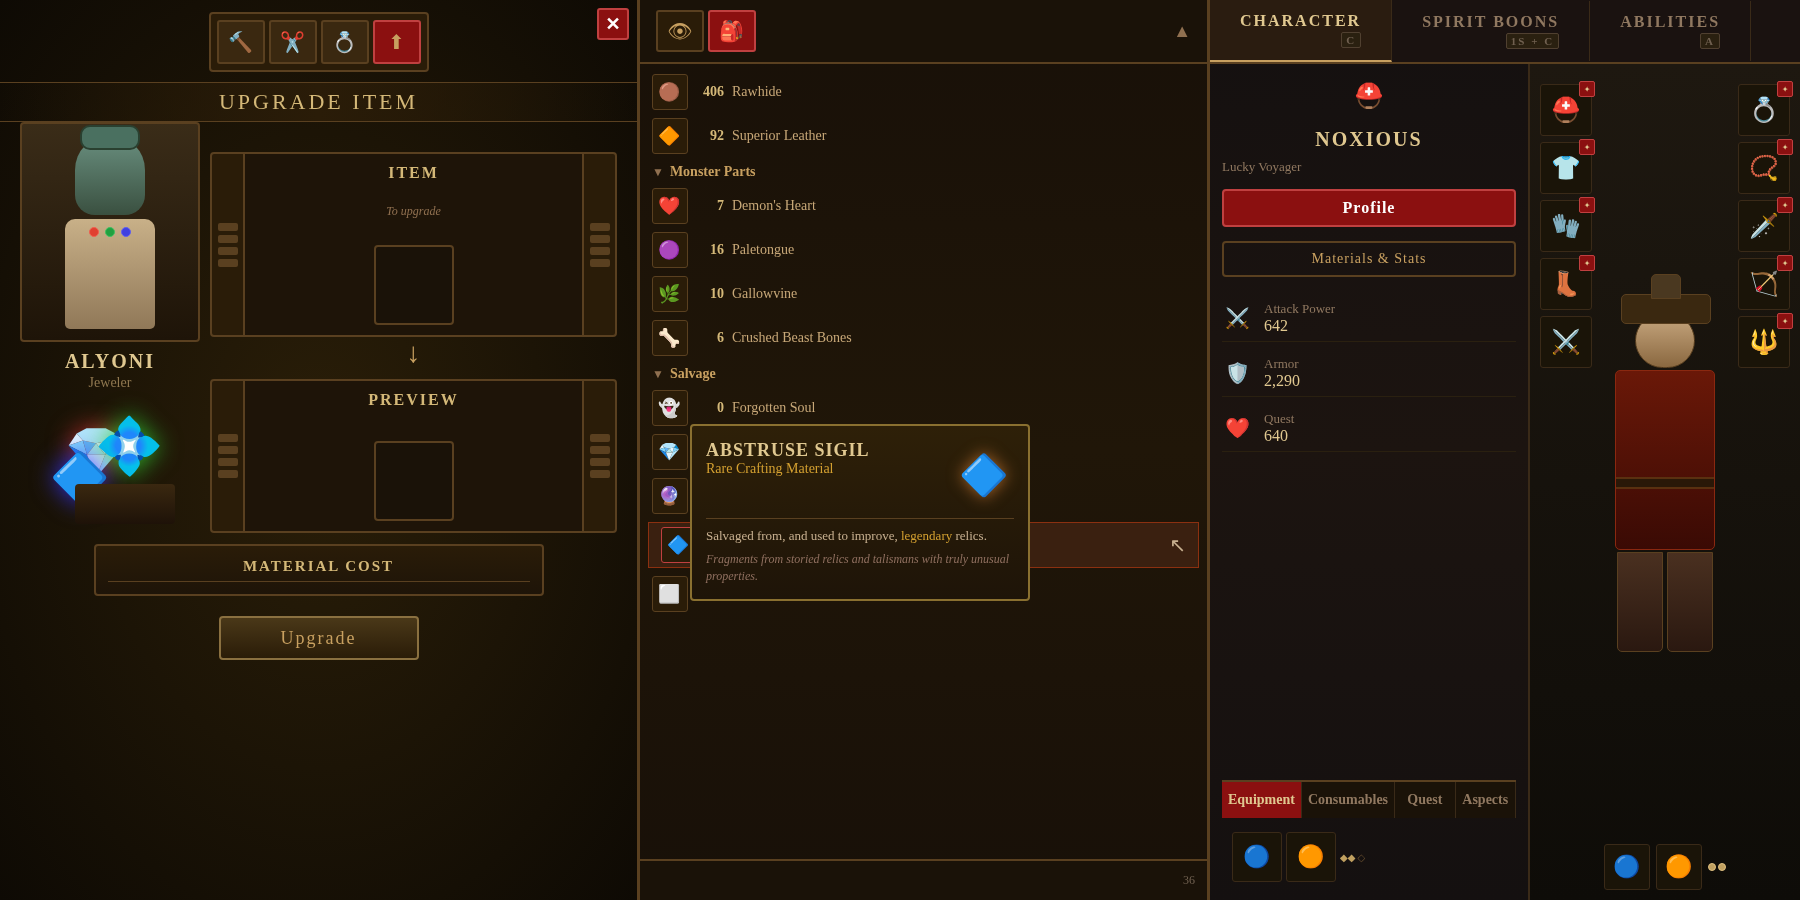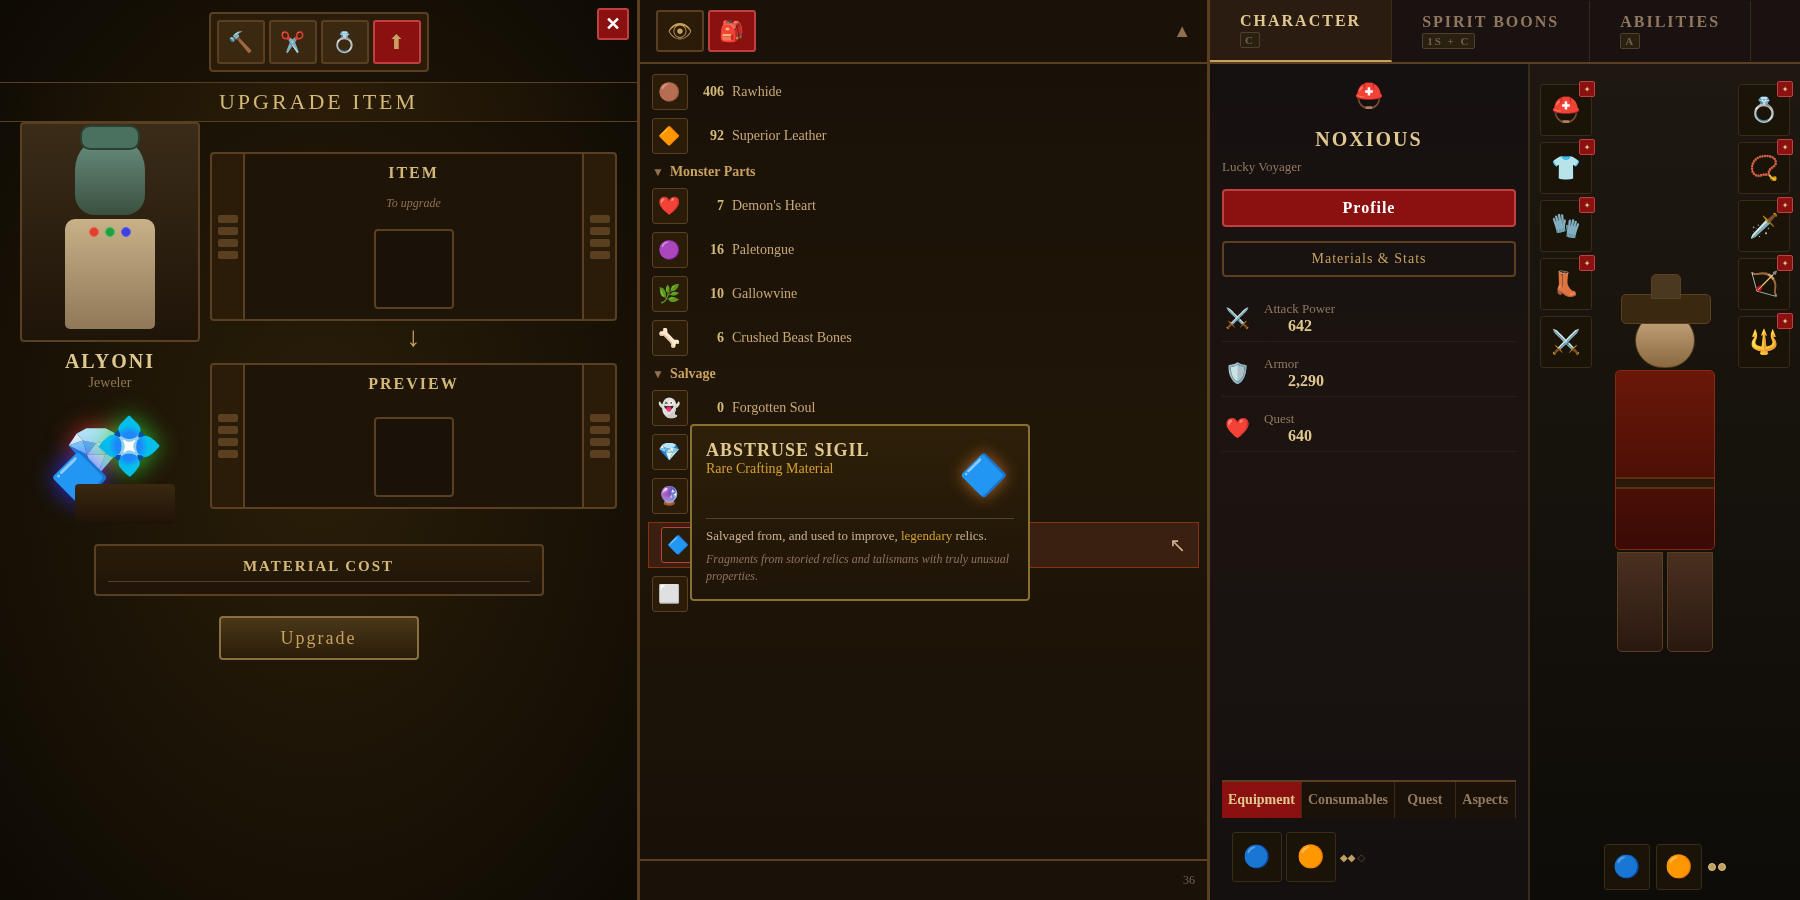--- a/index.html
+++ b/index.html
@@ -258,21 +258,21 @@
 
     .upgrade-center {
       flex: 1;
       background: #1e1408;
       border-top: 2px solid #5a4020;
       border-bottom: 2px solid #5a4020;
       display: flex;
       flex-direction: column;
       align-items: center;
       padding: 10px;
-      gap: 14px;
+      gap: 22px;
     }
 
     
     .middle-panel {
       width: 570px;
       height: 900px;
       background: linear-gradient(180deg, #181008 0%, #201608 50%, #181008 100%);
       border-right: 3px solid #5a4020;
       position: relative;
       display: flex;
@@ -487,21 +487,21 @@
       padding: 12px 30px;
       font-size: 16px;
       font-weight: bold;
       letter-spacing: 2px;
       color: #907860;
       cursor: pointer;
       text-transform: uppercase;
       border-right: 1px solid #3a2a18;
       display: flex;
       flex-direction: column;
-      align-items: flex-start;
+      align-items: flex-end;
       gap: 2px;
     }
 
     .char-tab.active {
       color: #e0c890;
       background: #2a1c10;
       border-bottom: 2px solid #c8a060;
     }
 
     .char-tab .tab-key {
@@ -589,23 +589,22 @@
       flex-direction: column;
     }
 
     .stat-name {
       font-size: 13px;
       color: #907860;
     }
 
     .stat-value {
       font-size: 16px;
-      font-weight: bold;
+      font-weight: normal;
       color: #e0c890;
-      margin-left: 24px;
     }
 
     
     .equip-bottom {
       border-top: 2px solid #5a4020;
       display: flex;
       background: #1a1208;
     }
 
     .equip-tab {

